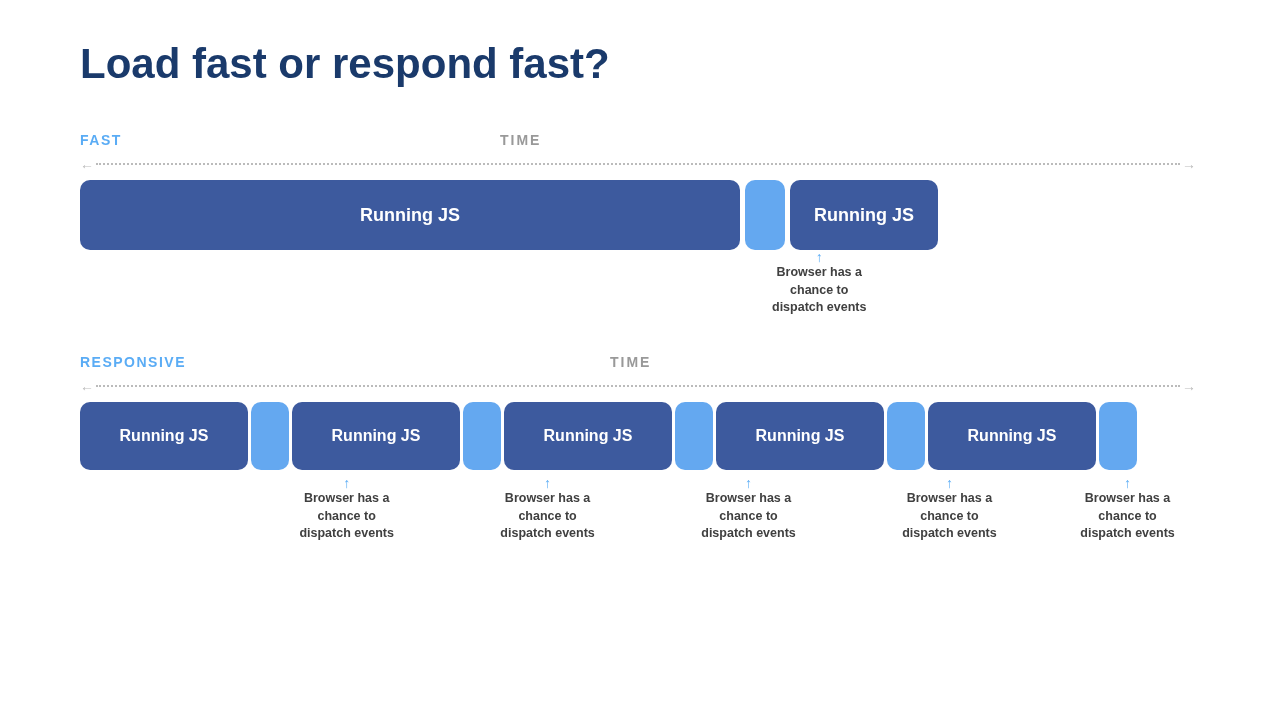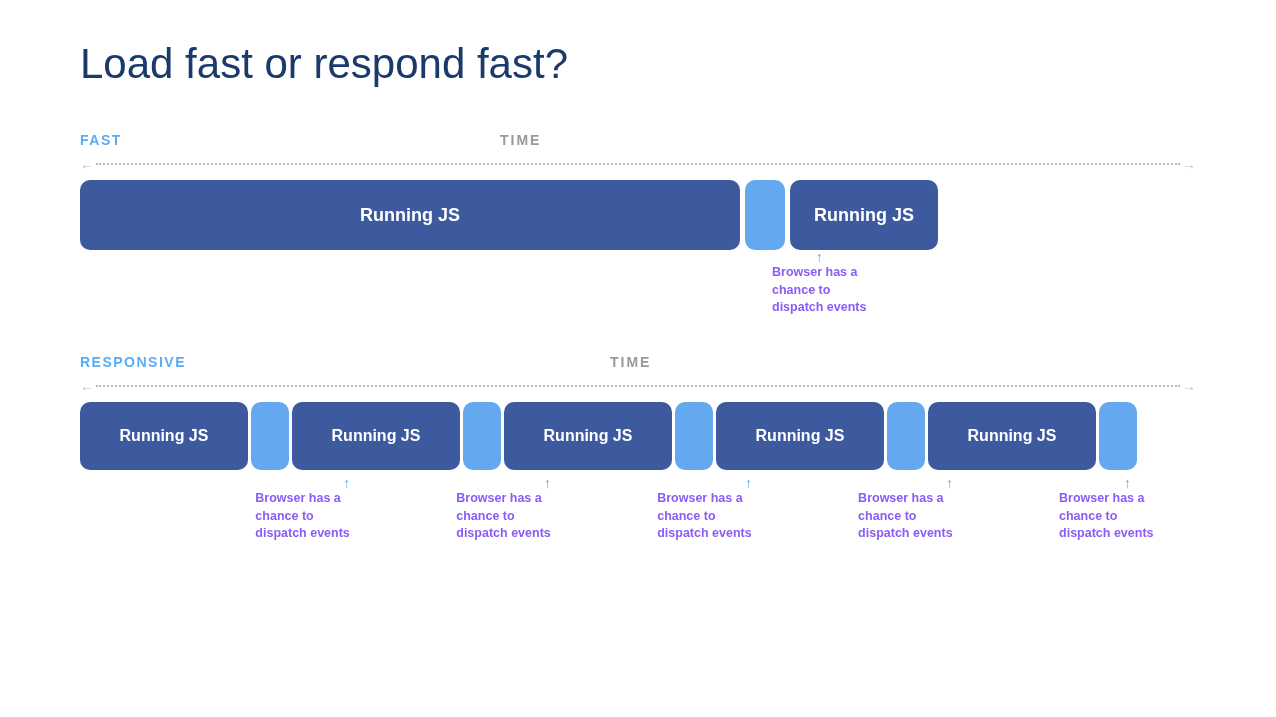--- a/index.html
+++ b/index.html
@@ -11,21 +11,21 @@
       overflow: hidden;
       position: relative;
     }
 
     .page {
       padding: 40px 80px;
     }
 
     .title {
       font-size: 42px;
-      font-weight: 400;
+      font-weight: 700;
       color: #1a3a6b;
       margin-bottom: 40px;
     }
 
     .block-js {
       background: #3d5a9e;
       color: #fff;
       font-weight: 700;
       font-size: 18px;
       border-radius: 10px;
@@ -151,23 +151,23 @@
     .ann-up-arrow {
       color: #5aacf5;
       font-size: 14px;
       text-align: center;
       line-height: 1;
     }
 
     .ann-txt {
       font-size: 12.5px;
       font-weight: 700;
-      color: #8b5cf6;
+      color: #404040;
       line-height: 1.4;
-      text-align: left;
+      text-align: center;
     }
 
     .resp-ann-container {
       display: flex;
       margin-top: 6px;
     }
 
     .resp-ann-item {
       display: flex;
       flex-direction: column;

